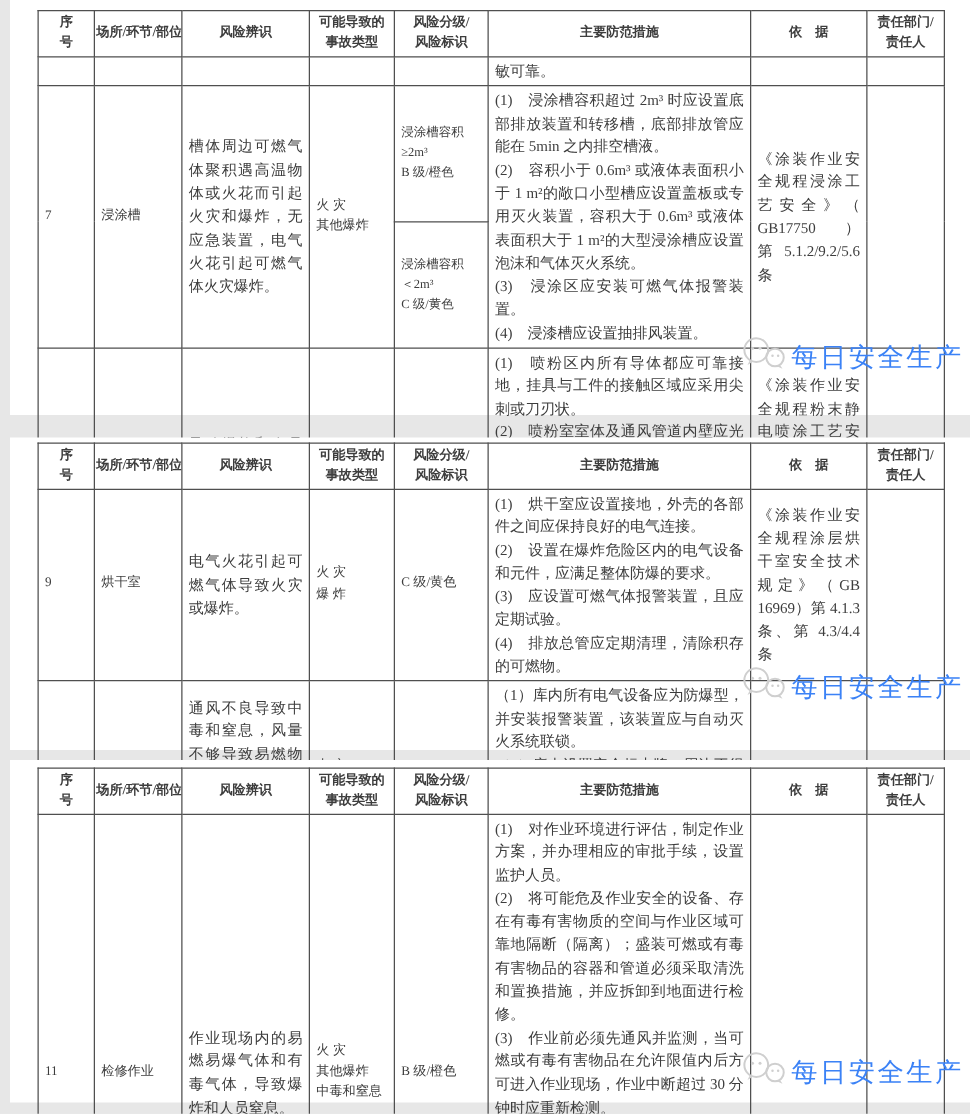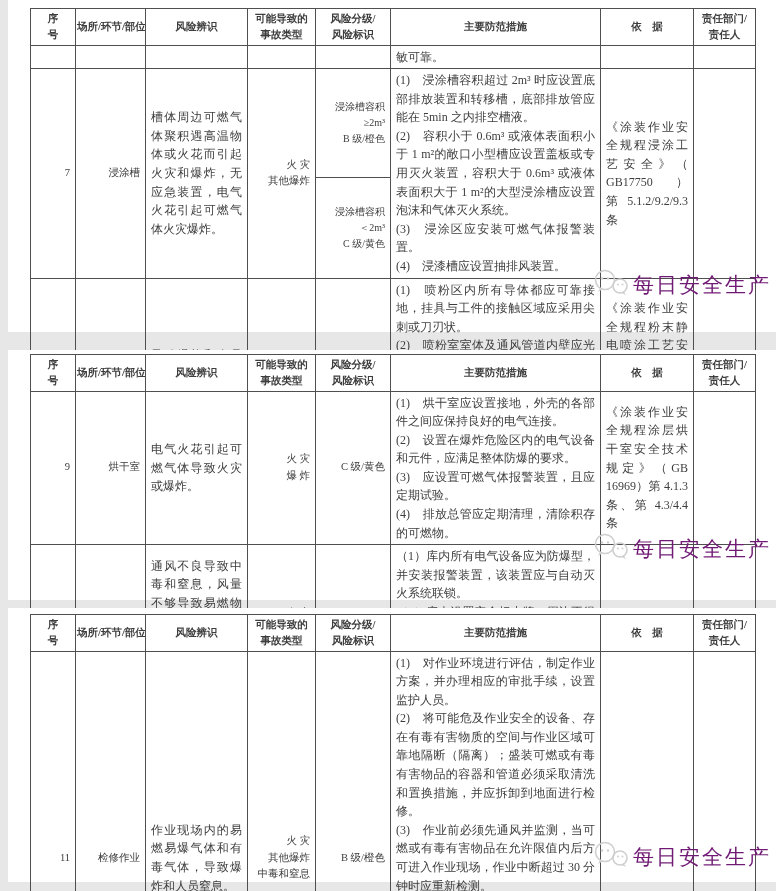--- a/index.html
+++ b/index.html
@@ -36,33 +36,33 @@
     overflow:hidden;
   }
   table.risk th{
     font-weight:bold;
     font-size:10.5px;
     text-align:center;
     white-space:pre-line;
     line-height:1.5;
     padding:2px 1px;
   }
-  td.c{ text-align:right; font-size:10.5px; line-height:1.6; white-space:pre-line;}
+  td.c{ text-align:left; font-size:10.5px; line-height:1.6; white-space:pre-line;}
   td.j{ text-align:justify; font-size:12px; line-height:1.55; white-space:pre-line;}
   td.small{font-size:10px;}
   .watermark{
     position:absolute;
     display:flex;align-items:center;gap:4px;
     pointer-events:none;
     z-index:5;
   }
   .watermark .wm-text{
     font-size:21px;
     letter-spacing:2px;
-    color:#701a75;
+    color:#3b82f6;
     font-family:"Liberation Sans","DejaVu Sans",sans-serif;
     white-space:nowrap;
   }
   .wm1{left:585px;top:268px;}
   .wm2{left:585px;top:182px;}
   .wm3{left:585px;top:232px;}
 </style>
 </head>
 <body>
 
@@ -113,21 +113,21 @@
           <td class="j" rowspan="2">槽体周边可燃气体聚积遇高温物体或火花而引起火灾和爆炸，无应急装置，电气火花引起可燃气体火灾爆炸。</td>
           <td class="c" rowspan="2">火 灾
 其他爆炸</td>
           <td class="c small">浸涂槽容积
 ≥2m³
 B 级/橙色</td>
           <td class="j" rowspan="2">(1)　浸涂槽容积超过 2m³ 时应设置底部排放装置和转移槽，底部排放管应能在 5min 之内排空槽液。
 (2)　容积小于 0.6m³ 或液体表面积小于 1 m²的敞口小型槽应设置盖板或专用灭火装置，容积大于 0.6m³ 或液体表面积大于 1 m²的大型浸涂槽应设置泡沫和气体灭火系统。
 (3)　浸涂区应安装可燃气体报警装置。
 (4)　浸漆槽应设置抽排风装置。</td>
-          <td class="j" rowspan="2">《涂装作业安全规程浸涂工艺安全》（　GB17750）　第 5.1.2/9.2/9.3 条</td>
+          <td class="j" rowspan="2">《涂装作业安全规程浸涂工艺安全》（　GB17750）　第 5.1.2/9.2/5.6 条</td>
           <td class="c" rowspan="2"></td>
         </tr>
         <tr style="height:76px">
           <td class="c small">浸涂槽容积
 ＜2m³
 C 级/黄色</td>
         </tr>
         <tr style="height:114px">
           <td class="c">8</td>
           <td class="c">无应急装置</td>

